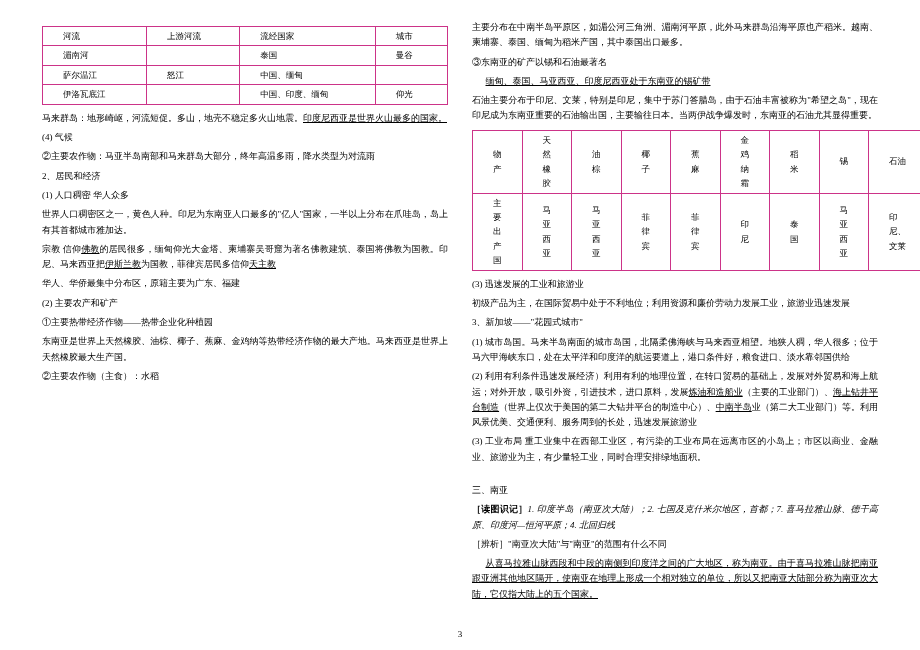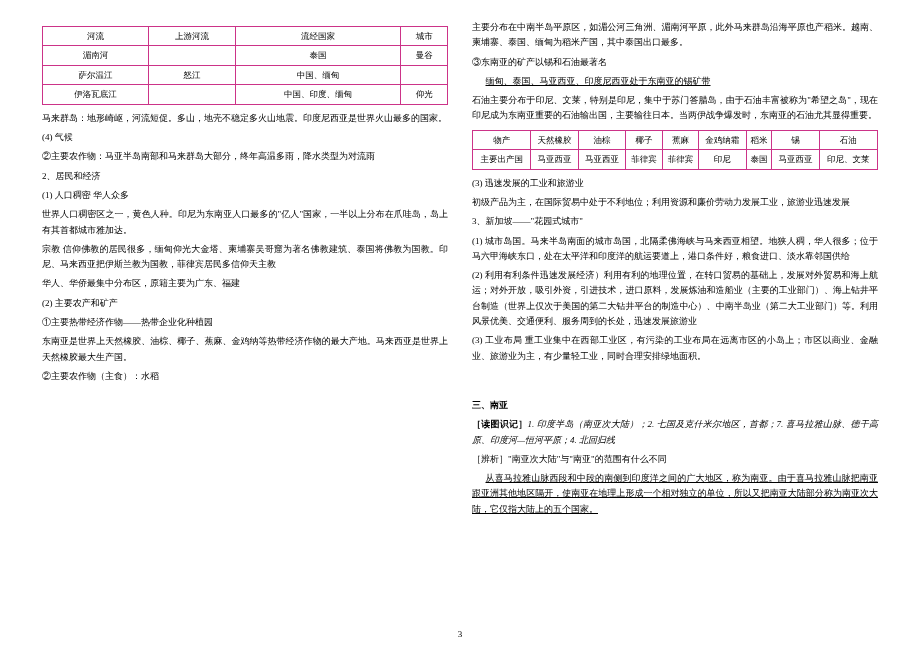--- a/index.html
+++ b/index.html
@@ -13,41 +13,40 @@
     color: #000;
     display: flex;
     padding: 20px 30px 10px 30px;
     overflow: hidden;
   }
   .col {
     width: 50%;
     padding: 0 12px;
   }
   p { margin-bottom: 4px; text-align: justify; }
-  .u { }
+  .u { text-decoration: underline; }
   table {
     border-collapse: collapse;
     width: 100%;
     margin: 6px 0;
     font-size: 8.5px;
   }
   table td, table th {
     border: 1px solid #cc3388;
-    padding: 2px 1px;
-    text-align: center;
+    padding: 2px 20px;
     height: 16px;
   }
   .page-num {
     position: absolute;
     bottom: 8px;
     left: 50%;
     transform: translateX(-50%);
     font-size: 9px;
   }
-  .section-title { font-weight: bold; margin-top: 24px; }
+  .section-title { font-weight: normal; margin-top: 8px; }
   .indent { text-indent: 1.5em; text-decoration: underline; }
   .gap { height: 6px; }
 </style>
 </head>
 <body>
 
 <div class="col">
   <table>
     <tbody>
         <tr>

